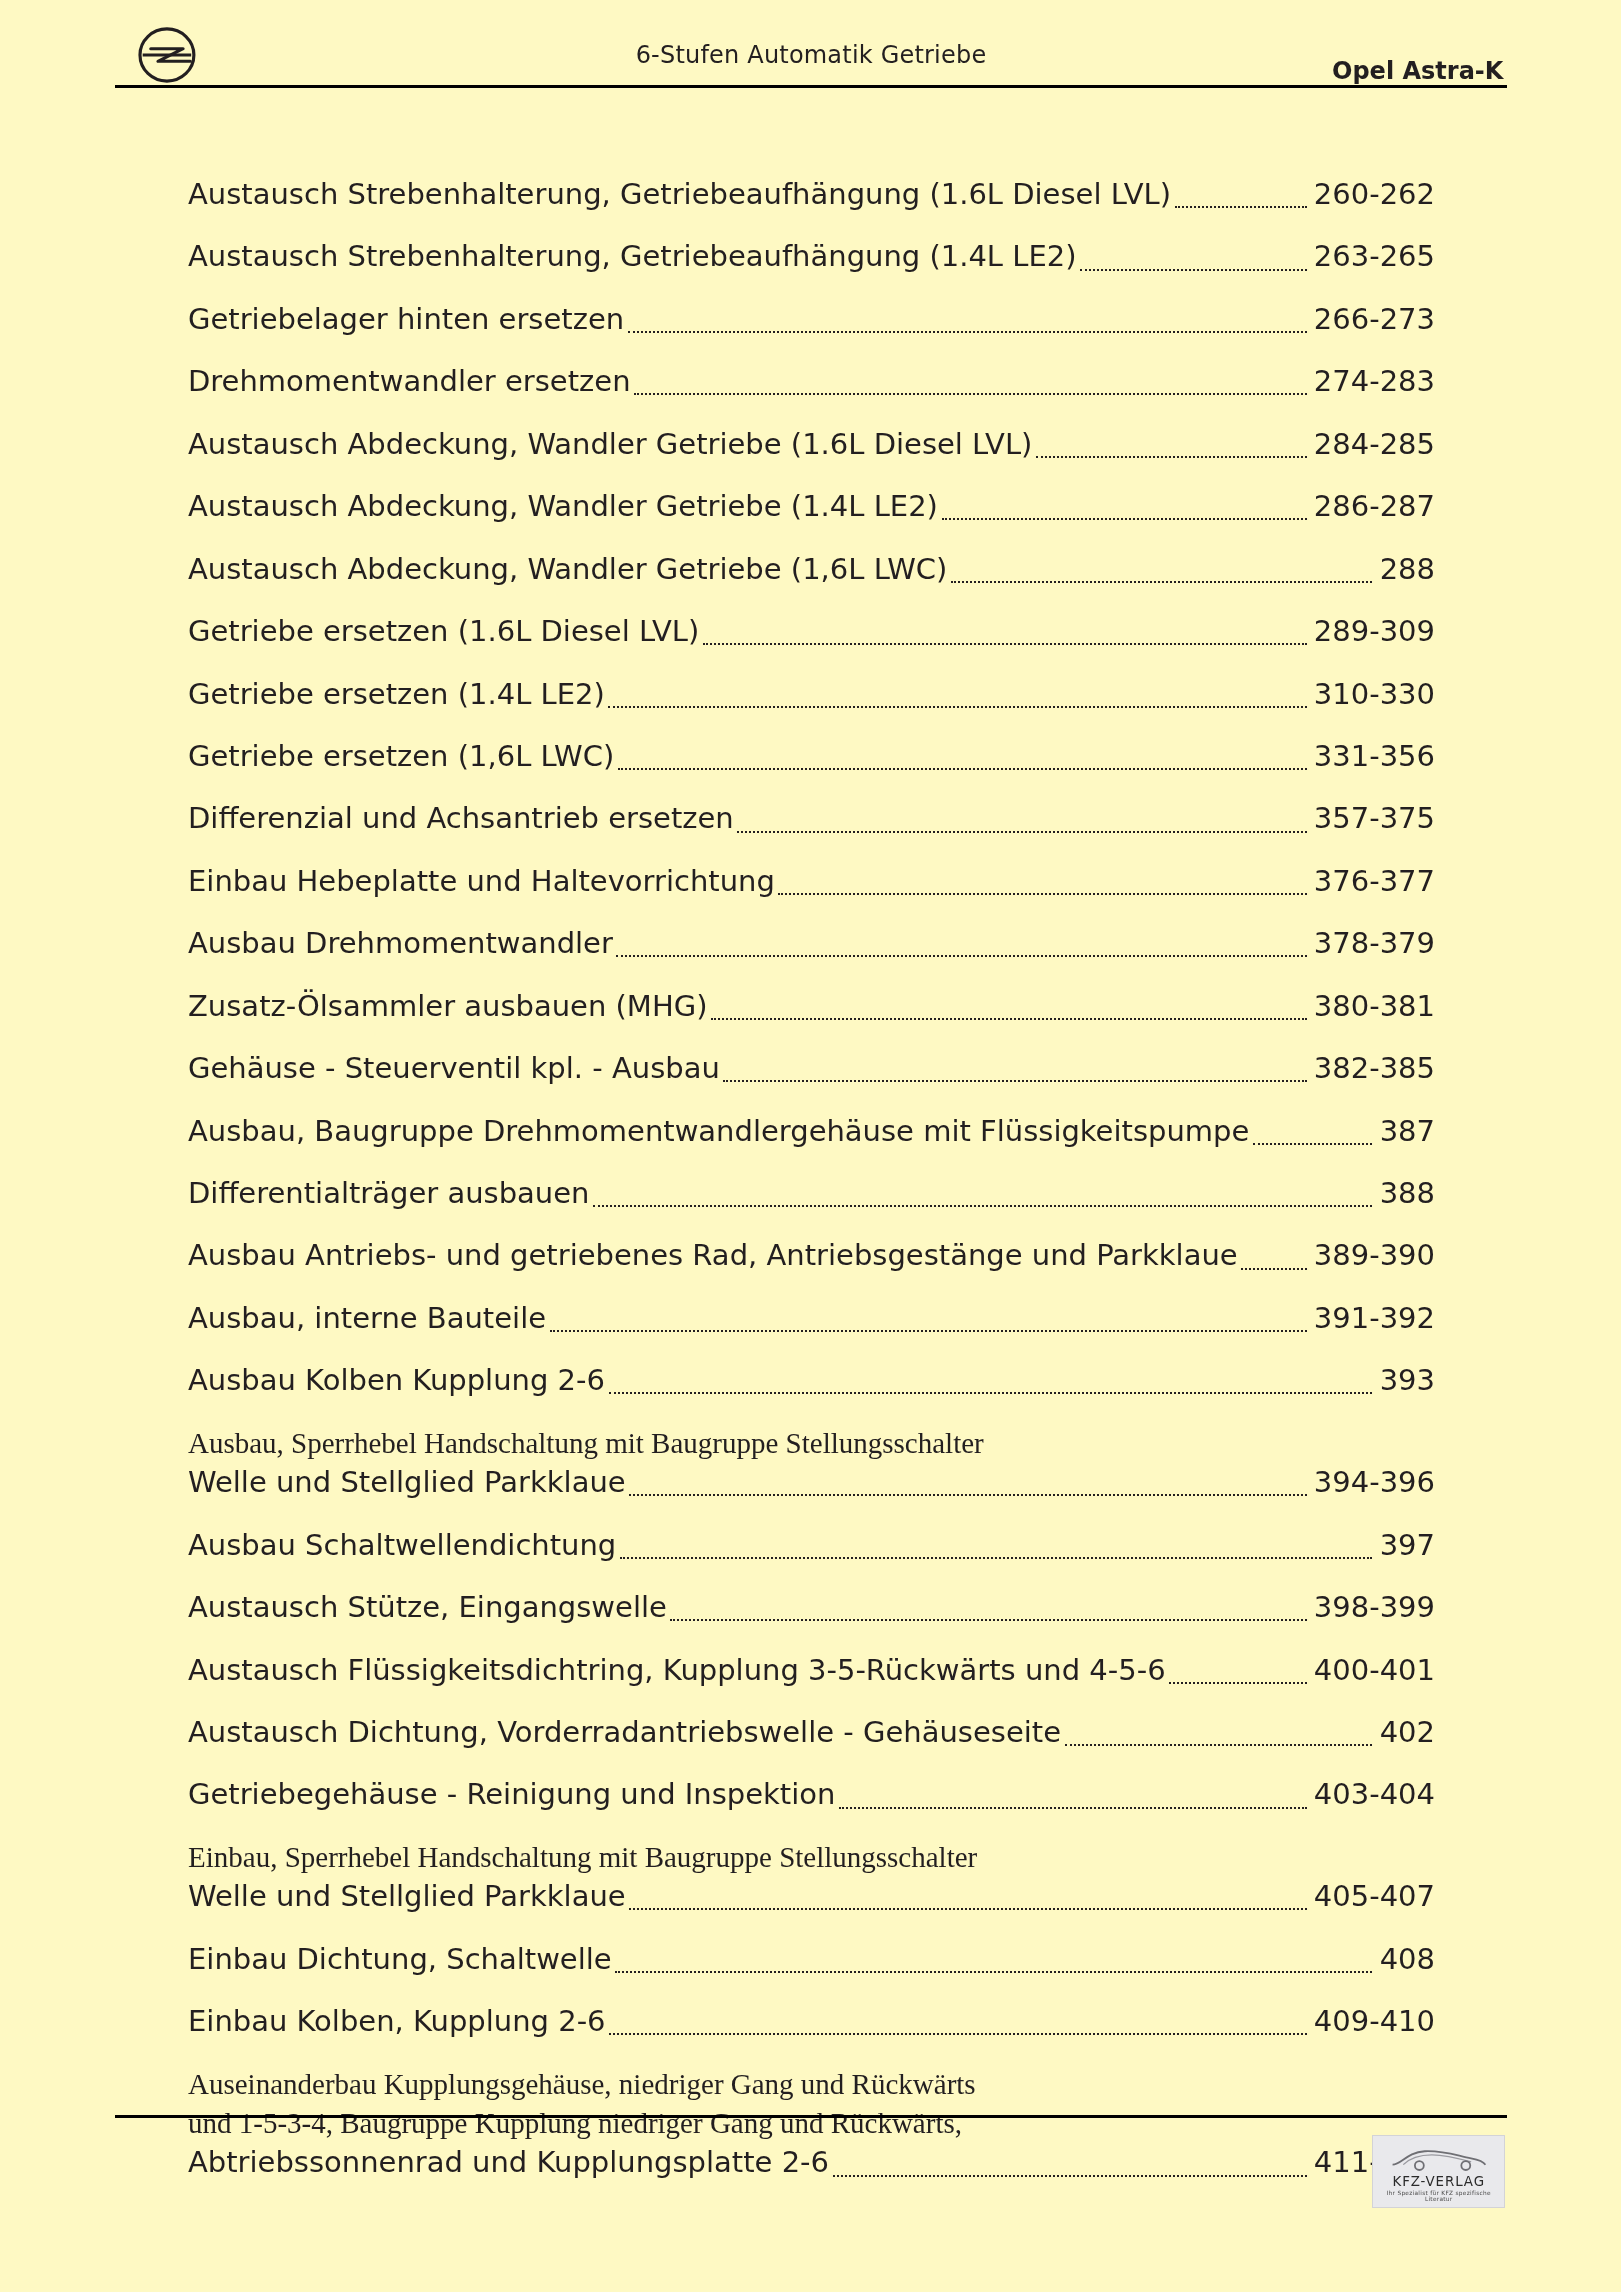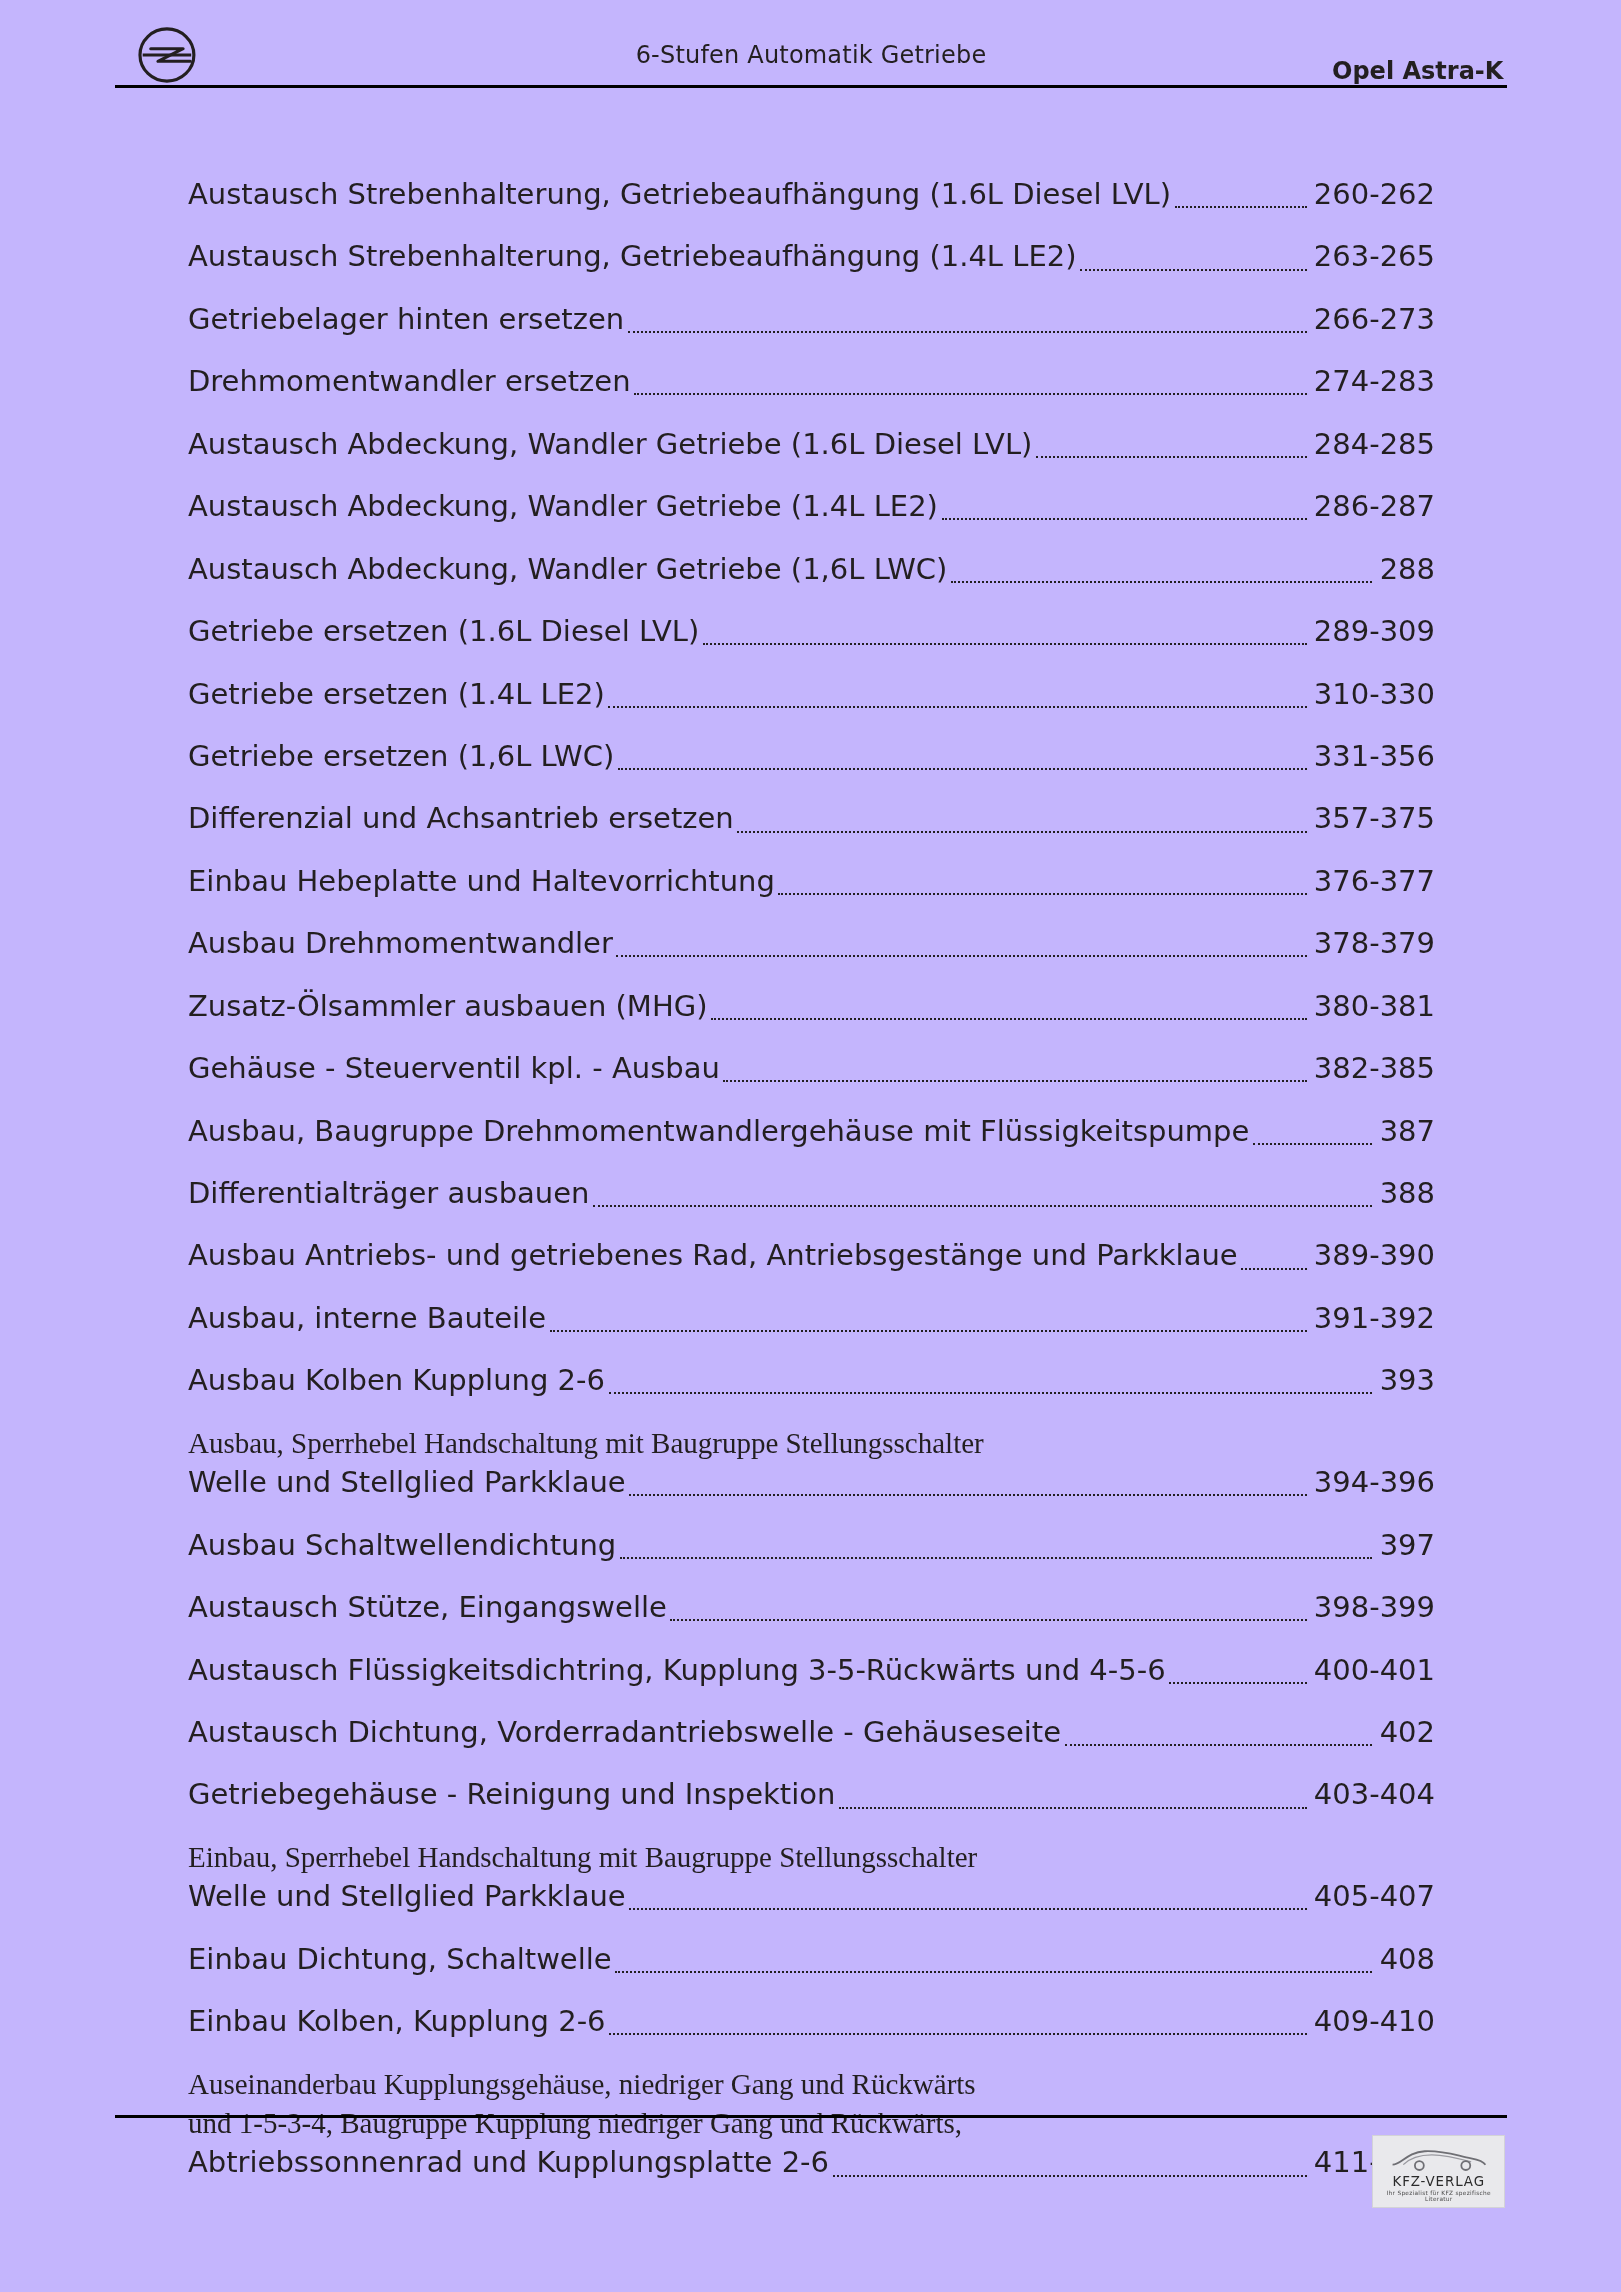--- a/index.html
+++ b/index.html
@@ -9,21 +9,21 @@
   }
   body {
     font-family: "DejaVu Sans", sans-serif;
     color: #231f20;
   }
   .page {
     position: relative;
     width: 1622px;
     height: 2293px;
     margin: 0 auto;
-    background: #c4b5fd;
+    background: #fef9c3;
     overflow: hidden;
     box-sizing: border-box;
   }
 
   
   .header {
     position: absolute;
     top: 25px;
     left: 115px;
     right: 115px;

